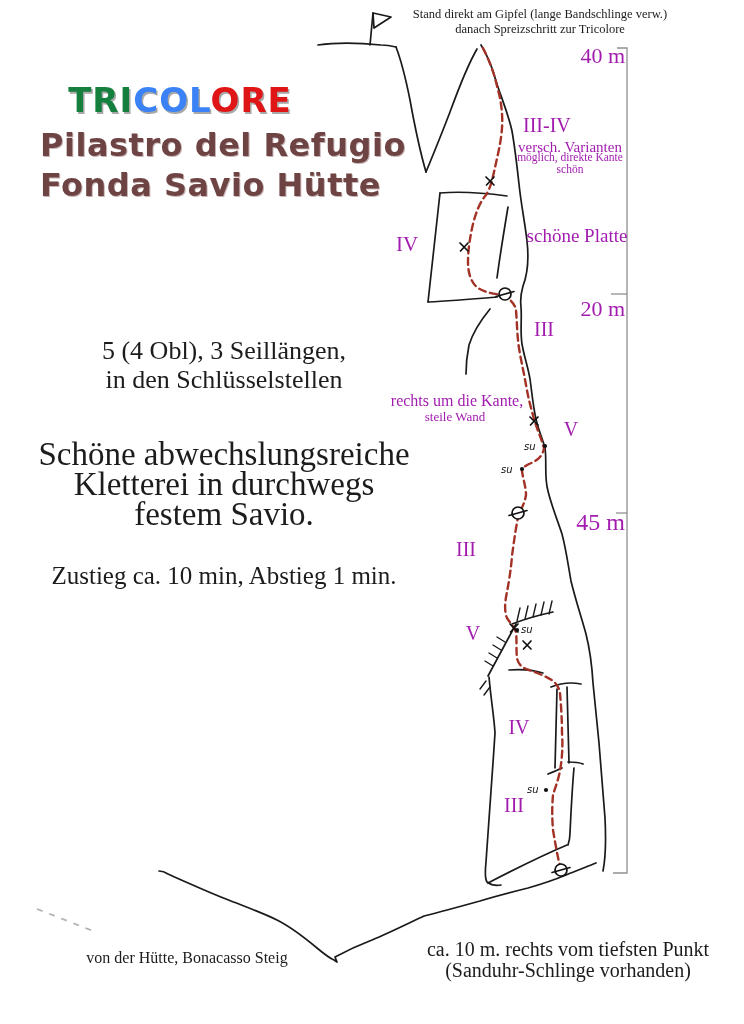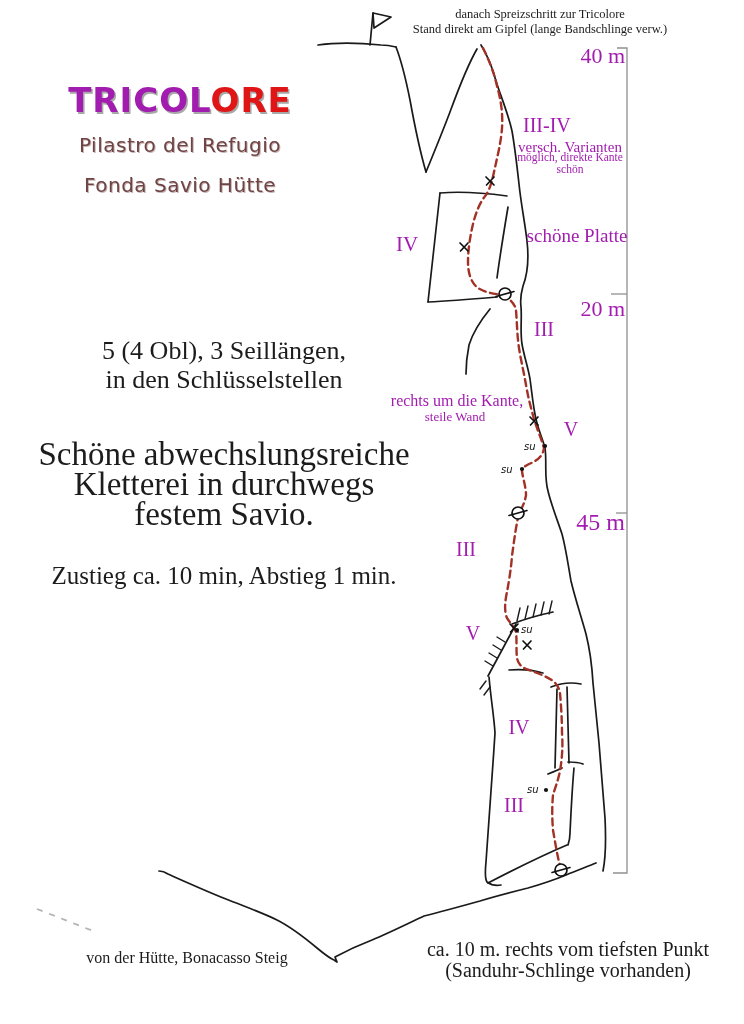--- a/index.html
+++ b/index.html
@@ -13,21 +13,21 @@
   .center{transform:translateX(-50%);}
   .rightal{transform:translateX(-100%);}
   
   .stand-note{left:400px;top:7px;width:280px;text-align:center;
     font-size:12.5px;line-height:14.5px;}
   
   .title-block{left:40px;top:80px;width:280px;text-align:center;
     font-family:"DejaVu Sans", sans-serif;}
   .title-main{font-size:34px;font-weight:800;letter-spacing:1px;
     text-shadow:1.5px 1.5px 0 #a8a8a8;line-height:40px;}
-  .title-sub{font-size:20px;font-weight:400;letter-spacing:.5px;
+  .title-sub{font-size:32px;font-weight:700;letter-spacing:.5px;
     line-height:30px;margin-top:10px;text-shadow:1px 1px 0 #c9b5b5;}
   
   .desc-block{left:18px;top:336px;width:412px;text-align:center;}
   .desc-block p{margin:0;font-size:26px;line-height:29px;}
   .desc-block p.p2{margin-top:45px;font-size:33px;line-height:30px;}
   .desc-block p.p3{margin-top:32px;font-size:25px;}
   
   .wall-label{font-family:"Liberation Serif", serif;color:#a21caf;line-height:1.08;}
   .scale-label{font-size:22px;}
   .footer-left{left:187px;top:949px;font-size:16px;}
@@ -124,26 +124,26 @@
         <circle cx="505" cy="294" r="6" fill="#fff" stroke="#111" stroke-width="1.7"></circle>
         <path d="M496,296.5 L514,291.5" stroke="#111" stroke-width="1.6" fill="none" stroke-linecap="round"></path>
         <circle cx="518" cy="513" r="6" fill="#fff" stroke="#111" stroke-width="1.7"></circle>
         <path d="M509,515.5 L527,510.5" stroke="#111" stroke-width="1.6" fill="none" stroke-linecap="round"></path>
         <circle cx="561" cy="870" r="6" fill="#fff" stroke="#111" stroke-width="1.7"></circle>
         <path d="M552,872.5 L570,867.5" stroke="#111" stroke-width="1.6" fill="none" stroke-linecap="round"></path>
       </g>
   </svg>
 
   <div class="abs stand-note">
+    <div>Stand direkt am Gipfel (lange Bandschlinge verw.)</div>
     <div>danach Spreizschritt zur Tricolore</div>
-    <div>Stand direkt am Gipfel (lange Bandschlinge verw.)</div>
   </div>
 
   <div class="abs title-block">
-    <div class="title-main" id="title-main"><span style="color: #a21caf;">TRI</span><span style="color: #a21caf; text-align: right;">COL</span><span style="color: rgb(224, 21, 21);">ORE</span></div>
+    <div class="title-main" id="title-main"><span style="color: #15803d;">TRI</span><span style="color: #3b82f6; text-align: right;">COL</span><span style="color: rgb(224, 21, 21);">ORE</span></div>
     <div class="title-sub" id="subtitle1" style="color: rgb(110, 67, 67);">Pilastro del Refugio</div>
     <div class="title-sub" id="subtitle2" style="color: rgb(110, 67, 67);">Fonda Savio Hütte</div>
   </div>
 
   <div class="abs desc-block">
     <p class="p1">
       <span>5 (4 Obl), 3 Seillängen,</span><br>
       <span>in den Schlüsselstellen</span><br>
     </p>
     <p class="p2">

